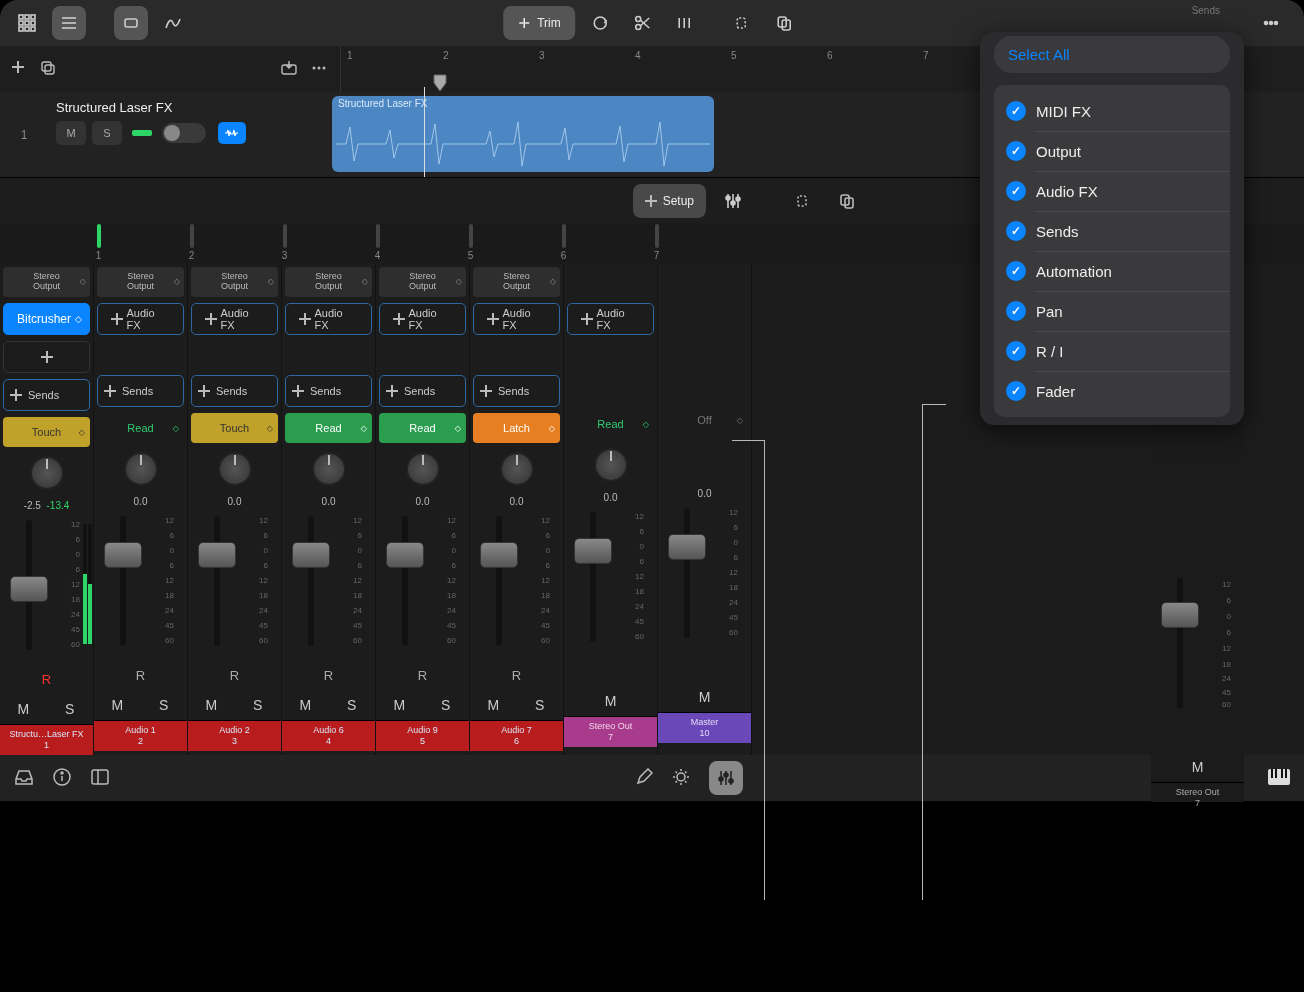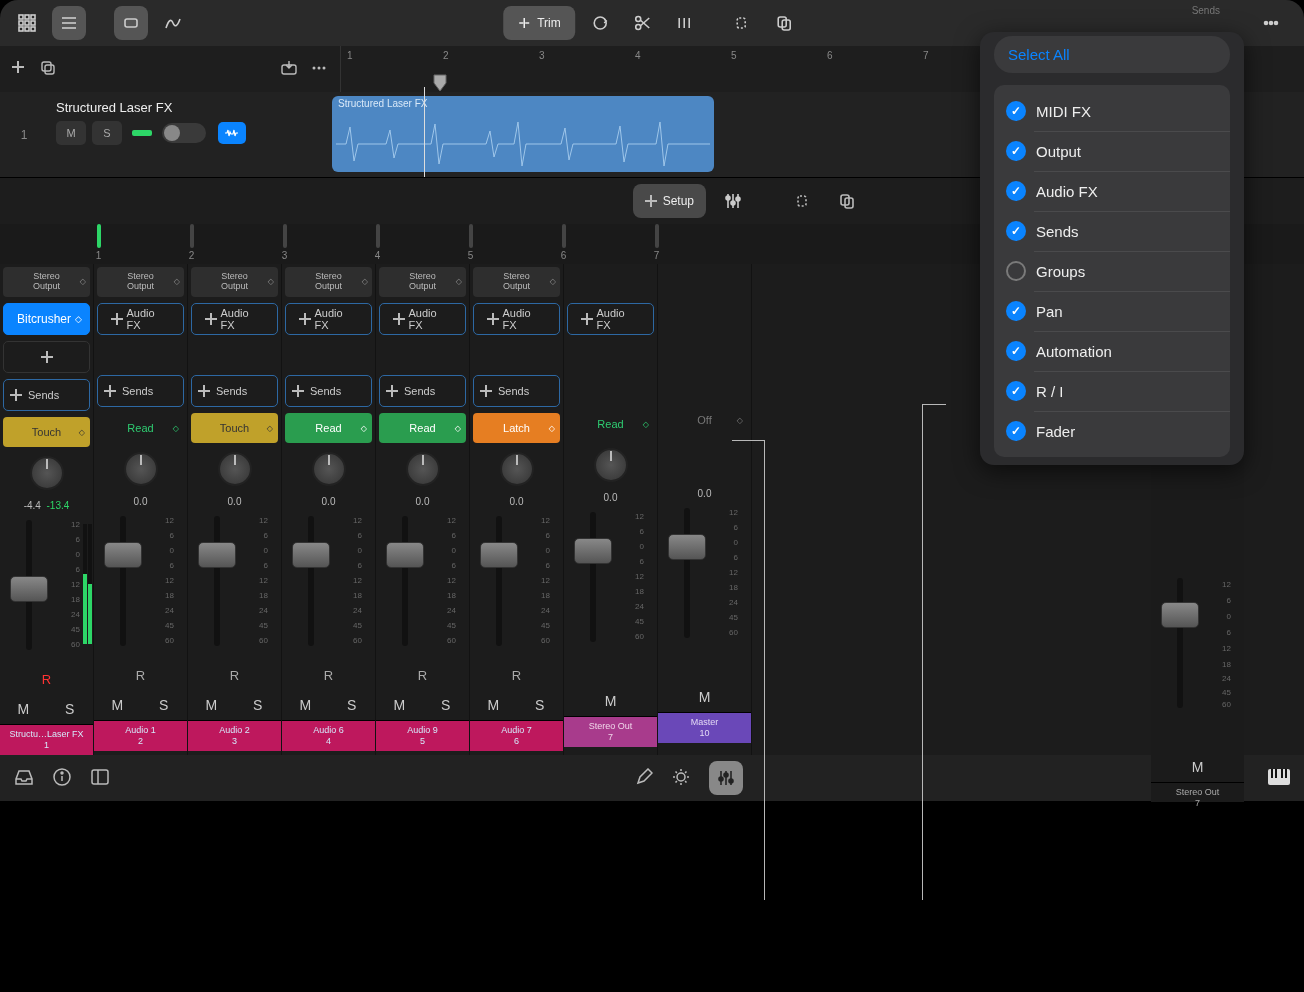--- a/index.html
+++ b/index.html
@@ -58,21 +58,21 @@
   .fader-row{height:145px;position:relative;padding-top:5px}
   .fader-track{position:absolute;left:26px;top:6px;width:6px;height:130px;background:#111;border-radius:3px}
   .fader-cap{position:absolute;left:10px;width:36px;height:24px;border-radius:5px;background:linear-gradient(#888,#555);border:1px solid #333}
   .scale-lbl{position:absolute;right:13px;font-size:8px;color:#666;text-align:right;width:16px}
   .meter{position:absolute;right:6px;top:10px;width:4px;height:120px;background:#111}
   .ri-row{height:30px;display:flex;align-items:center;justify-content:center;font-size:13px;color:#aaa}
   .ri-row.rec{color:#f33}
   .msrow{height:30px;display:flex}
   .msrow div{flex:1;display:flex;align-items:center;justify-content:center;font-size:14px;color:#ccc}
   .label-row{height:30px;border-top:1px solid #000;display:flex;flex-direction:column;align-items:center;justify-content:center;font-size:9px;line-height:1.2}
-  .lbl-blue{background:#be185d;color:#d5e8fa}
+  .lbl-blue{background:#b91c1c;color:#d5e8fa}
   .lbl-mag{background:#a83b8c;color:#f0d6ea}
   .lbl-pur{background:#6a48b8;color:#e2d8f4}
   .footer{height:46px;background:#222;display:flex;align-items:center;padding:0 14px;gap:18px}
   .footer-spacer{flex:1}
   .panel{position:absolute;right:60px;top:32px;width:264px;background:#2b2b2d;border-radius:14px;box-shadow:0 6px 24px rgba(0,0,0,.6);padding-bottom:8px;z-index:20}
   .panel-title{color:#fff;font-size:16px;font-weight:600;text-align:center;padding:14px 0 10px}
   .sel-all{margin:4px 14px 12px;background:#3a3a3c;border-radius:18px;padding:10px 14px;color:#0a84ff;font-size:15px}
   .opt-list{margin:0 14px;background:#3a3a3c;border-radius:10px;padding:6px 0}
   .opt{display:flex;align-items:center;padding:10px 12px;gap:10px;position:relative}
   .opt + .opt:before{content:"";position:absolute;top:0;left:40px;right:0;height:1px;background:#4a4a4c}
@@ -313,21 +313,21 @@
         <div class="plus"></div>
       </div>
       <div class="send-row">
         <div class="plus"></div>
         <span>Sends</span>
       </div>
       <div class="auto-row auto-touch">Touch<span class="chev">◇</span></div>
       <div class="pan-row">
         <div class="knob"></div>
       </div>
-      <div class="db-row"><span style="color:#bbb">-4.4</span>&nbsp;&nbsp;<span style="color:#2dd667">-13.4</span></div>
+      <div class="db-row"><span style="color:#bbb">-2.5</span>&nbsp;&nbsp;<span style="color:#2dd667">-13.4</span></div>
       <div class="fader-row">
         <div class="fader-track"></div>
         <div class="fader-cap" style="top:62px"></div>
         <span class="scale-lbl" style="top:6px">12</span>
         <span class="scale-lbl" style="top:21px">6</span>
         <span class="scale-lbl" style="top:36px">0</span>
         <span class="scale-lbl" style="top:51px">6</span>
         <span class="scale-lbl" style="top:66px">12</span>
         <span class="scale-lbl" style="top:81px">18</span>
         <span class="scale-lbl" style="top:96px">24</span>
@@ -693,30 +693,26 @@
       </div>
       <div class="opt">
         <div class="chk on"></div>
         <span>Audio FX</span>
       </div>
       <div class="opt">
         <div class="chk on"></div>
         <span>Sends</span>
       </div>
       <div class="opt">
-        <div class="chk off"></div>
-        <span>Groups</span>
+        <div class="chk on"></div>
+        <span>Automation</span>
       </div>
       <div class="opt">
         <div class="chk on"></div>
         <span>Pan</span>
-      </div>
-      <div class="opt">
-        <div class="chk on"></div>
-        <span>Automation</span>
       </div>
       <div class="opt">
         <div class="chk on"></div>
         <span>R / I</span>
       </div>
       <div class="opt">
         <div class="chk on"></div>
         <span>Fader</span>
       </div>
     </div>

